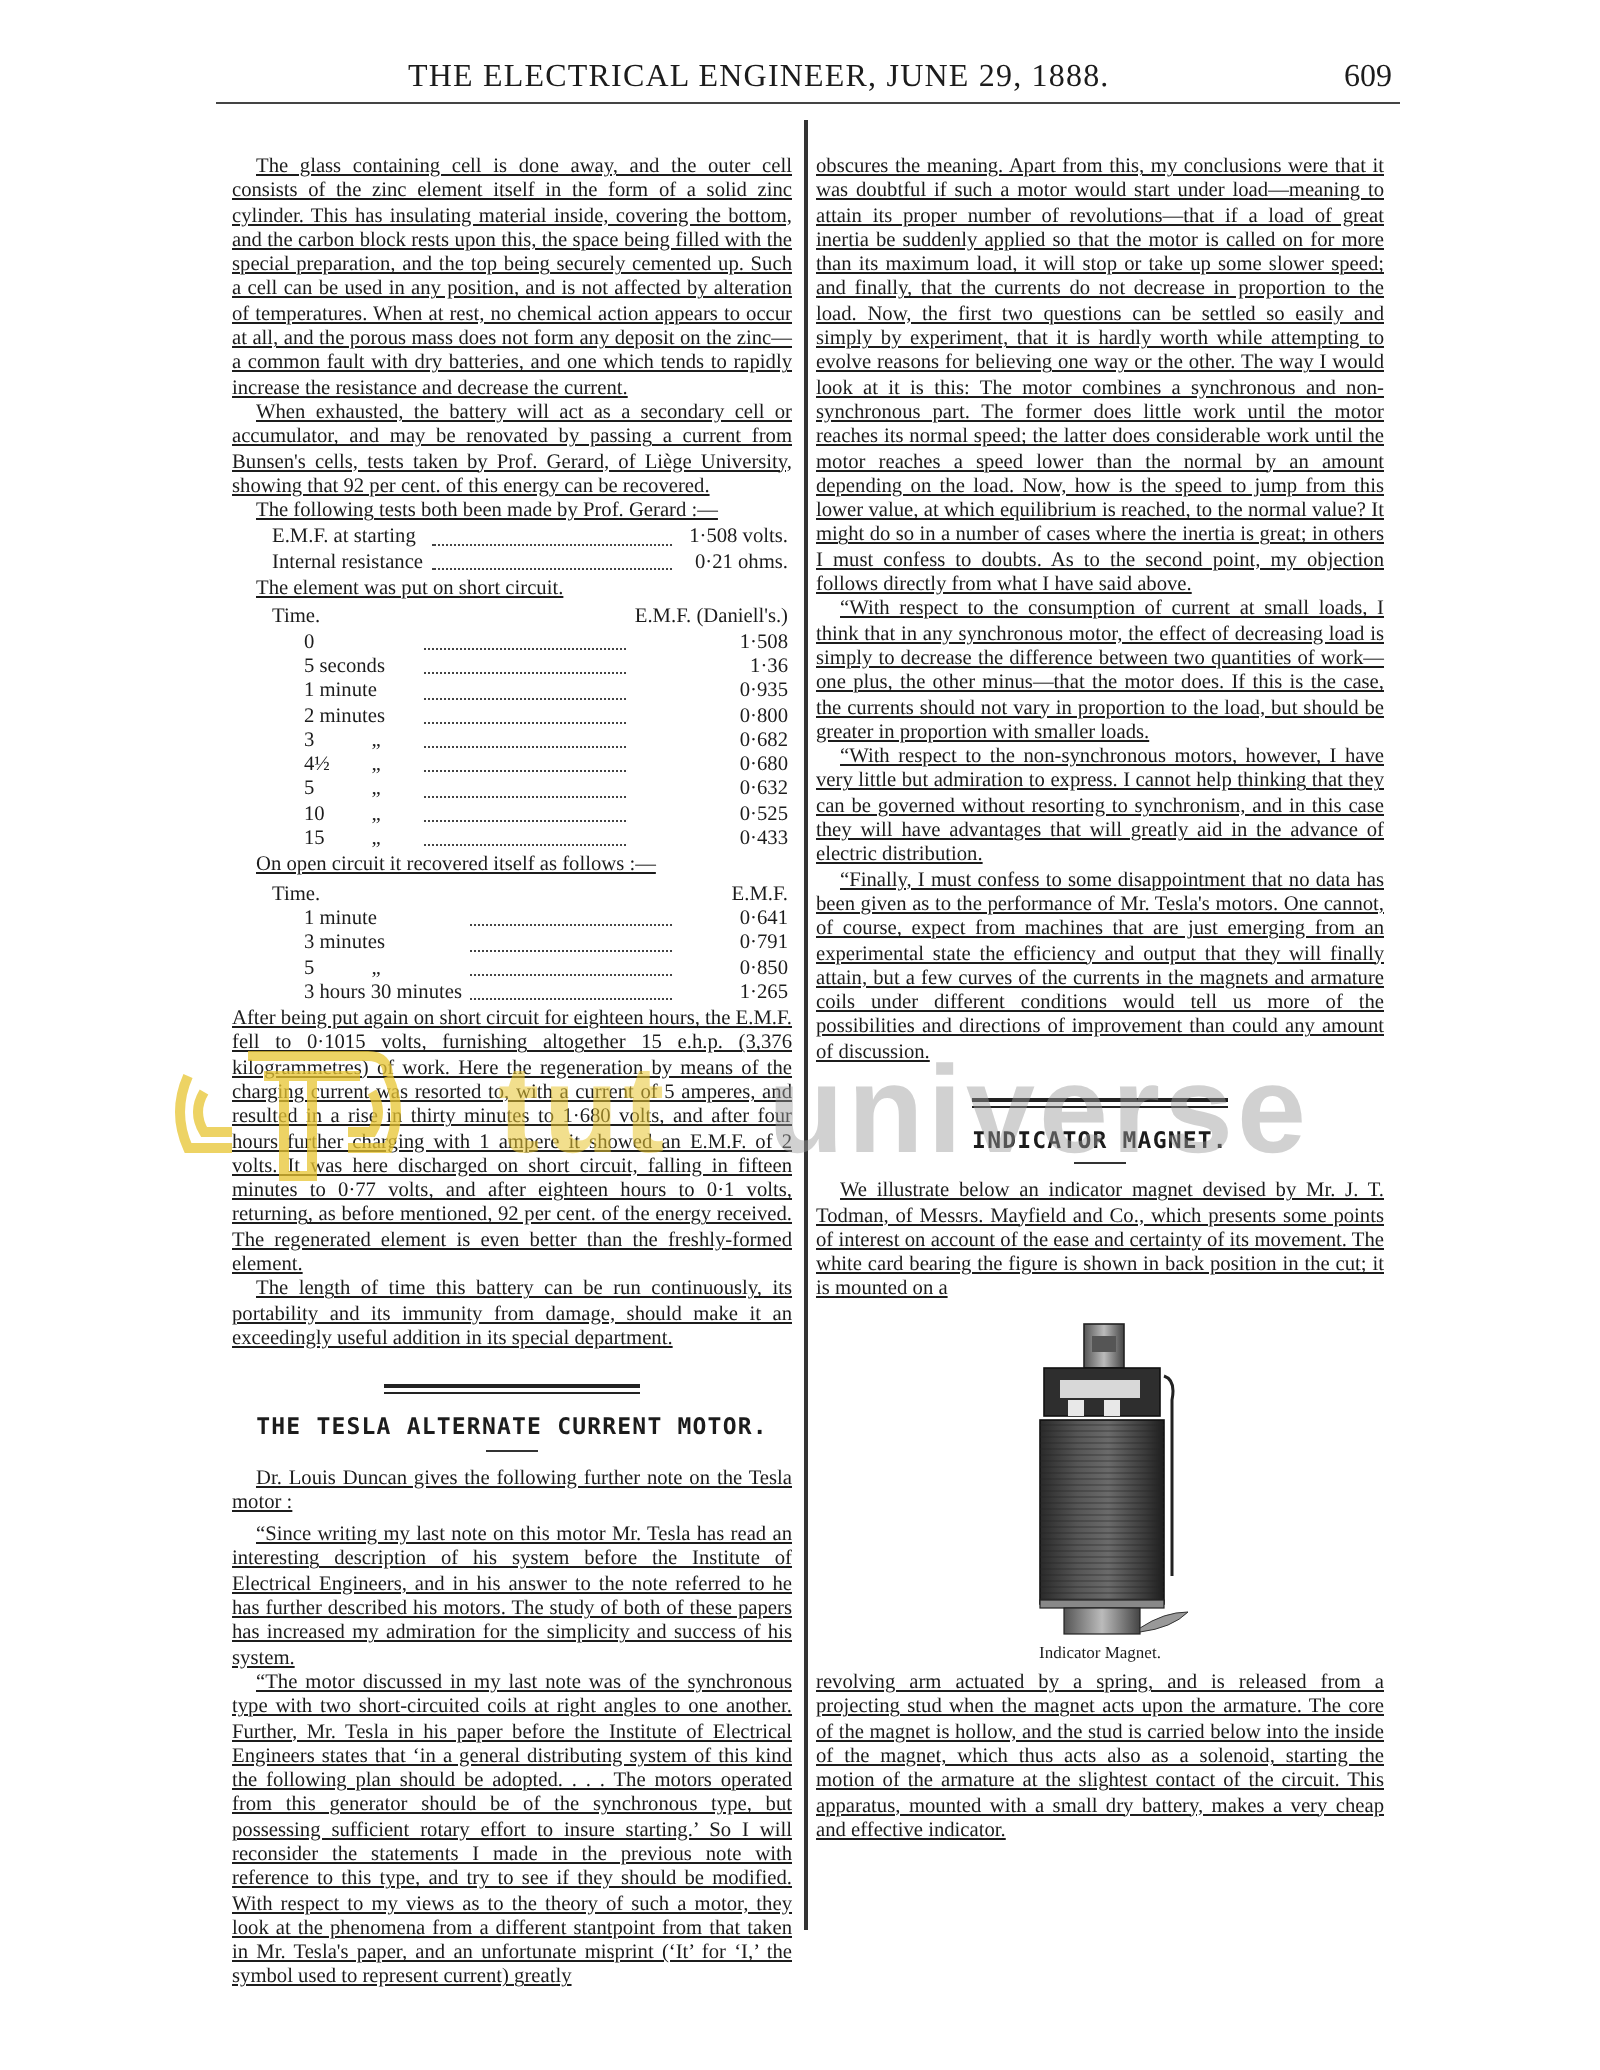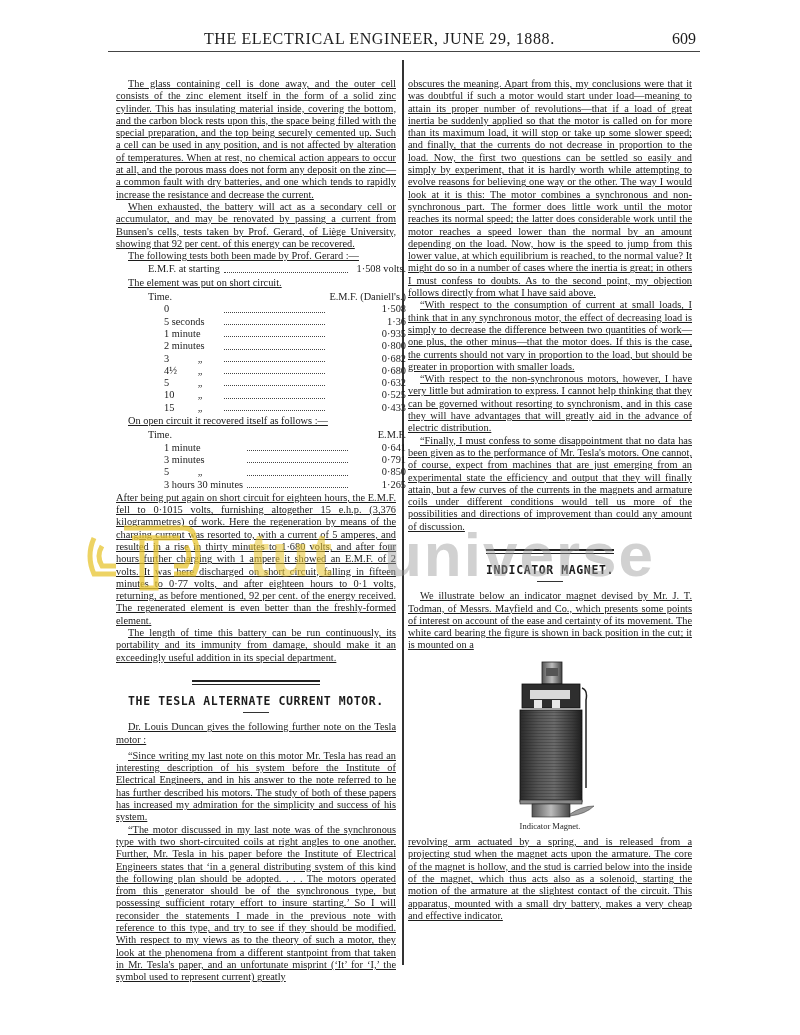--- a/index.html
+++ b/index.html
@@ -11,21 +11,21 @@
     .header-page { position: absolute; right: 4px; top: 0; font-size: 16px; }
 
     .col { position: absolute; top: 78px; font-size: 10.35px; line-height: 12.3px; text-align: justify; }
     .col-left { left: 116px; width: 280px; }
     .col-right { left: 408px; width: 284px; }
     .col-rule { position: absolute; left: 402px; top: 60px; width: 1.5px; height: 905px; background: #333; }
 
     .col p { text-indent: 12px; hyphens: auto; text-decoration: underline; }
     .col p.noindent { text-indent: 0; }
 
-    table.tests { width: 100%; border-collapse: collapse; font-size: 10.35px; line-height: 12.3px; margin: 1px 12px; }
+    table.tests { width: 100%; border-collapse: collapse; font-size: 10.35px; line-height: 12.3px; margin: 1px 0; }
     table.tests td { padding: 0; vertical-align: bottom; white-space: nowrap; }
     table.tests td.lbl { padding-left: 20px; }
     table.tests td.lbl2 { padding-left: 36px; }
     table.tests td.dots { width: 100%; overflow: hidden; }
     table.tests td.dots span { display: block; border-bottom: 1px dotted #444; margin: 0 4px 3px 4px; height: 1px; }
     table.tests td.val { text-align: right; padding-right: 2px; min-width: 56px; }
     table.tests tr.head td { padding-top: 1px; }
     .ditto { display: inline-block; width: 40px; text-align: center; }
 
     .section-sep { margin: 16px auto 10px auto; width: 128px; height: 5px; border-top: 2px solid #222; border-bottom: 1.5px solid #222; }
@@ -53,20 +53,27 @@
   <p>The following tests both been made by Prof. Gerard :—</p>
 
   <table class="tests">
     <tbody>
         <tr>
       <td class="lbl">E.M.F. at starting</td>
       <td class="dots">
             <span></span>
           </td>
       <td class="val">1·508 volts.</td>
+    </tr>
+    <tr>
+      <td class="lbl">Internal resistance</td>
+      <td class="dots">
+            <span></span>
+          </td>
+      <td class="val">0·21  ohms.</td>
     </tr>
   </tbody>
     </table>
 
   <p>The element was put on short circuit.</p>
 
   <table class="tests">
     <tbody>
         <tr class="head">
       <td class="lbl">Time.</td>

